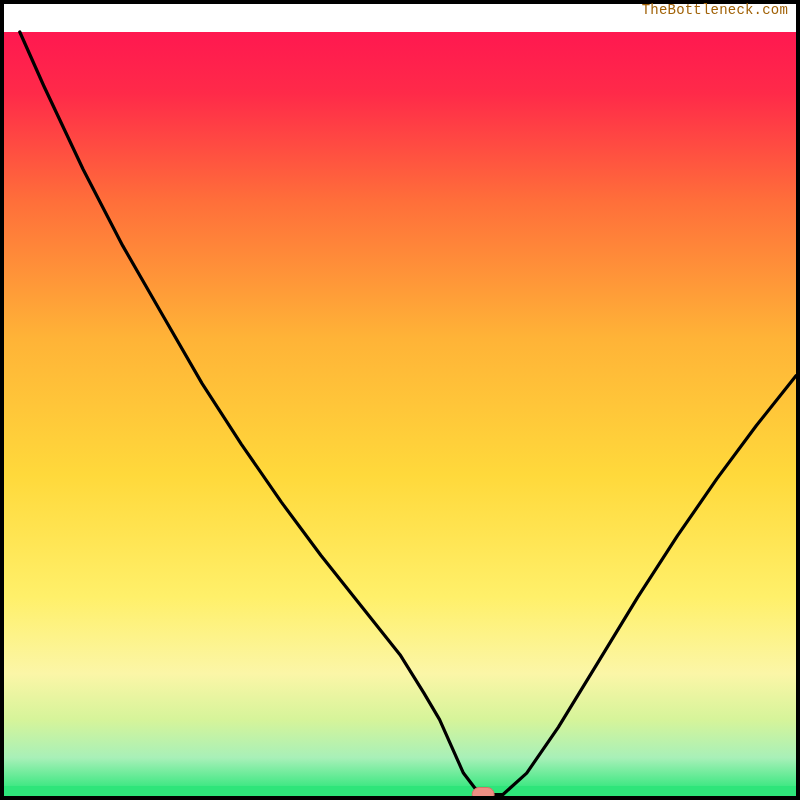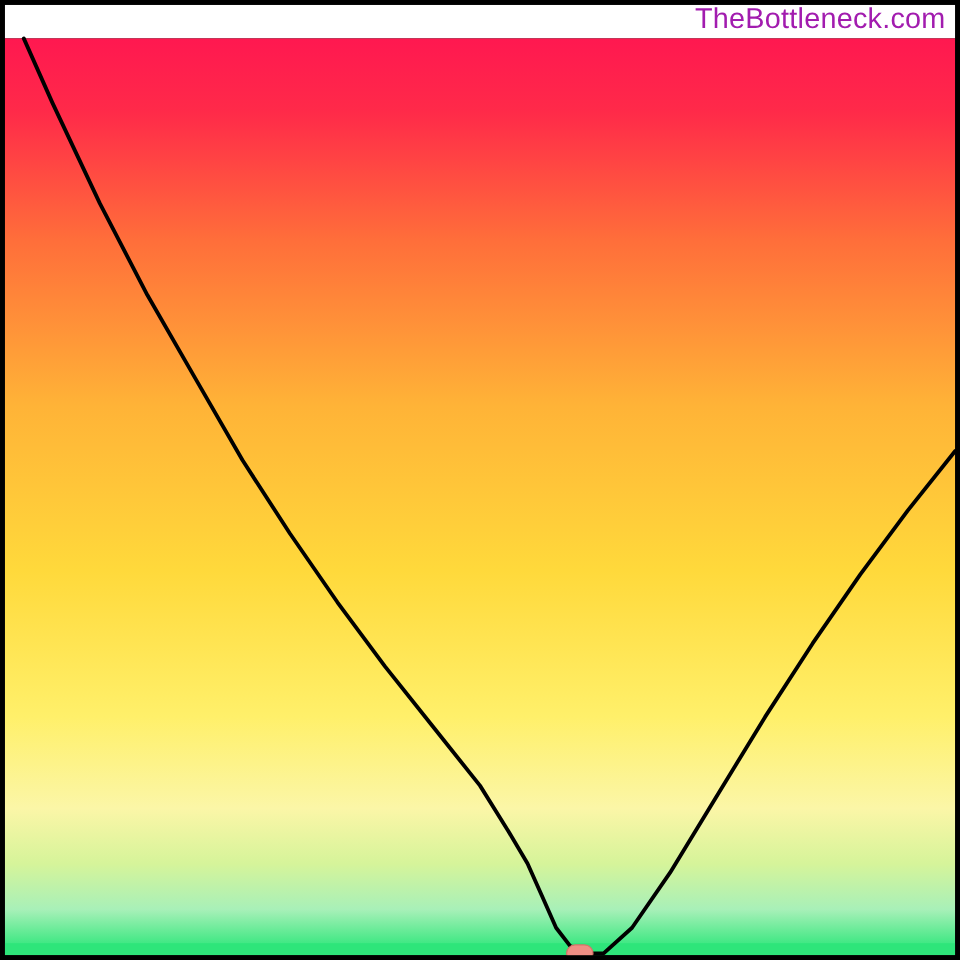--- a/index.html
+++ b/index.html
@@ -12,23 +12,23 @@
     width: 800px;
     height: 800px;
   }
   svg {
     display: block;
   }
   .watermark {
     position: absolute;
     top: 2px;
     right: 12px;
-    font-family: Liberation Sans, sans-serif;
-    font-size: 24px;
-    color: #a21caf;
+    font-family: Liberation Mono, monospace;
+    font-size: 14px;
+    color: #a16207;
     letter-spacing: 0.2px;
   }
 </style>
 </head>
 <body>
 
 <div class="chart-wrap">
   <div class="watermark">TheBottleneck.com</div>
   <svg id="chart-svg" width="800" height="800" viewBox="0 0 800 800">
       <defs>

